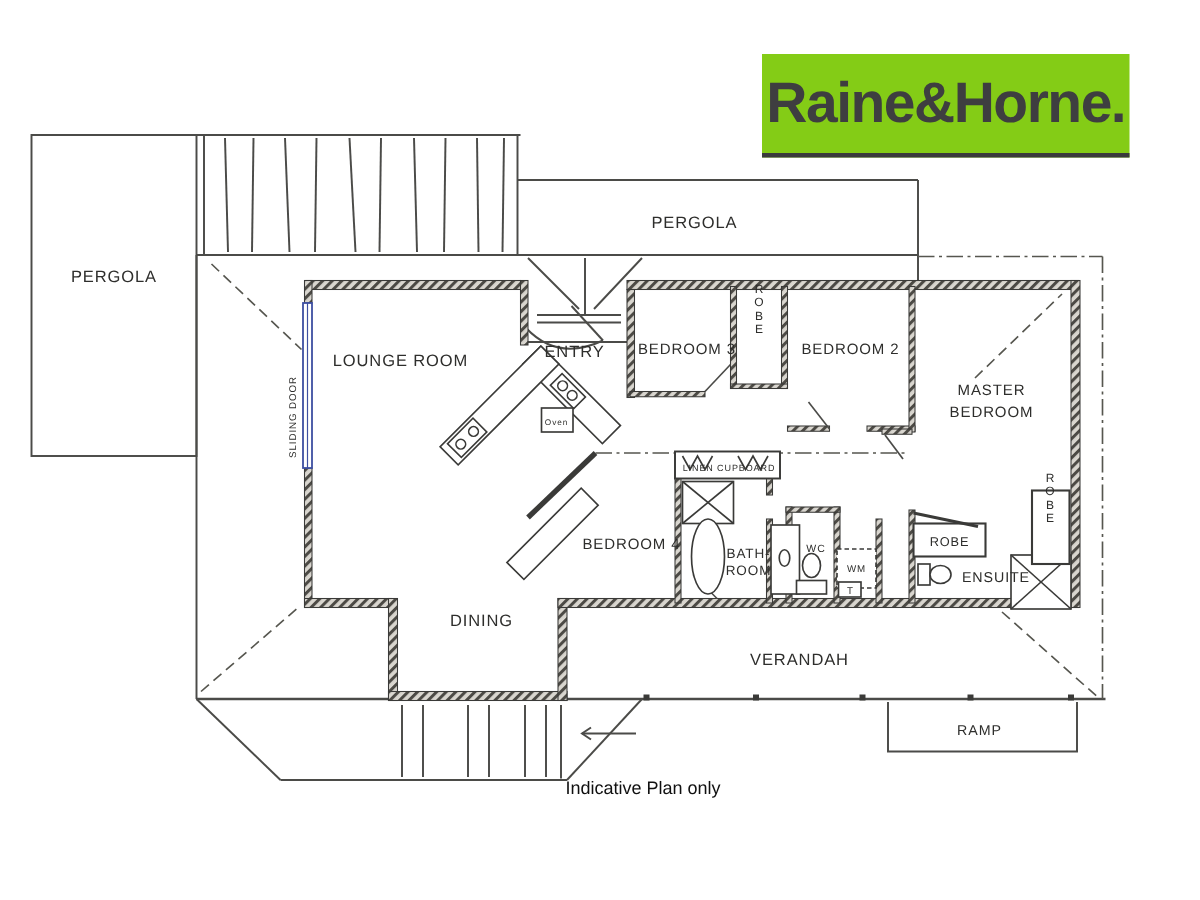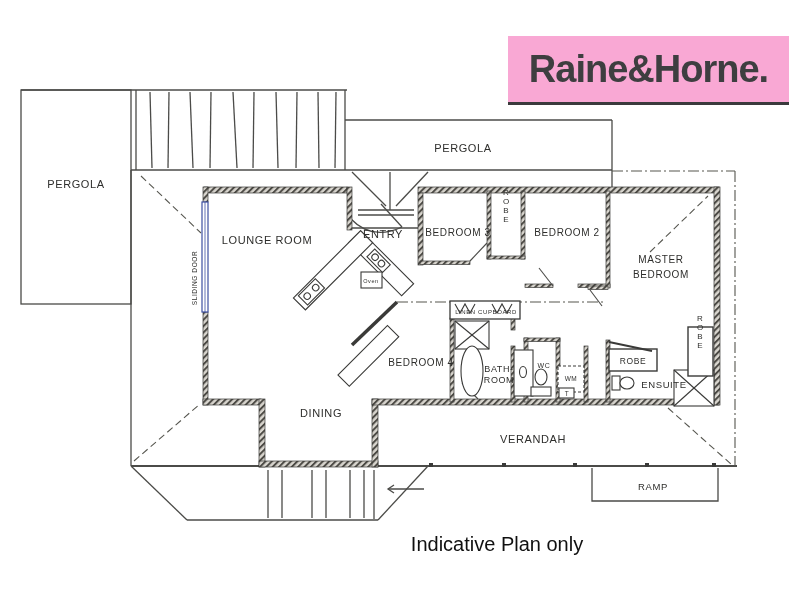--- a/index.html
+++ b/index.html
@@ -1,24 +1,24 @@
 <!DOCTYPE html>
 <html><head>
 <meta charset="utf-8">
 <style>
   html,body{margin:0;padding:0;background:#ffffff;}
   .stage{position:relative;width:800px;height:600px;background:#ffffff;overflow:hidden;
          font-family:"Liberation Sans",sans-serif;}
   svg{position:absolute;left:0;top:0;}
-  .logo{position:absolute;left:508px;top:36px;width:281px;height:66px;
-        background:#f9a8d4;border-bottom:3px solid #3a3a3c;
+  .logo{position:absolute;left:508px;top:36px;width:245px;height:66px;
+        background:#84cc16;border-bottom:3px solid #3a3a3c;
         display:flex;align-items:center;justify-content:center;}
   .logo span{color:#3E3E40;font-size:38px;font-weight:700;letter-spacing:-1px;}
-  .caption{position:absolute;left:377px;top:533px;width:240px;text-align:center;
-           color:#101010;font-size:20px;}
+  .caption{position:absolute;left:377px;top:518px;width:240px;text-align:left;
+           color:#101010;font-size:12px;}
   text{font-family:"Liberation Sans",sans-serif;fill:#2e2e2c;letter-spacing:.6px;}
   .vtxt{writing-mode:vertical-rl;text-orientation:upright;letter-spacing:0;}
 </style>
 </head>
 <body>
 
 <div class="stage">
 
 <svg width="800" height="600" viewBox="0 0 800 600">
   <defs>

